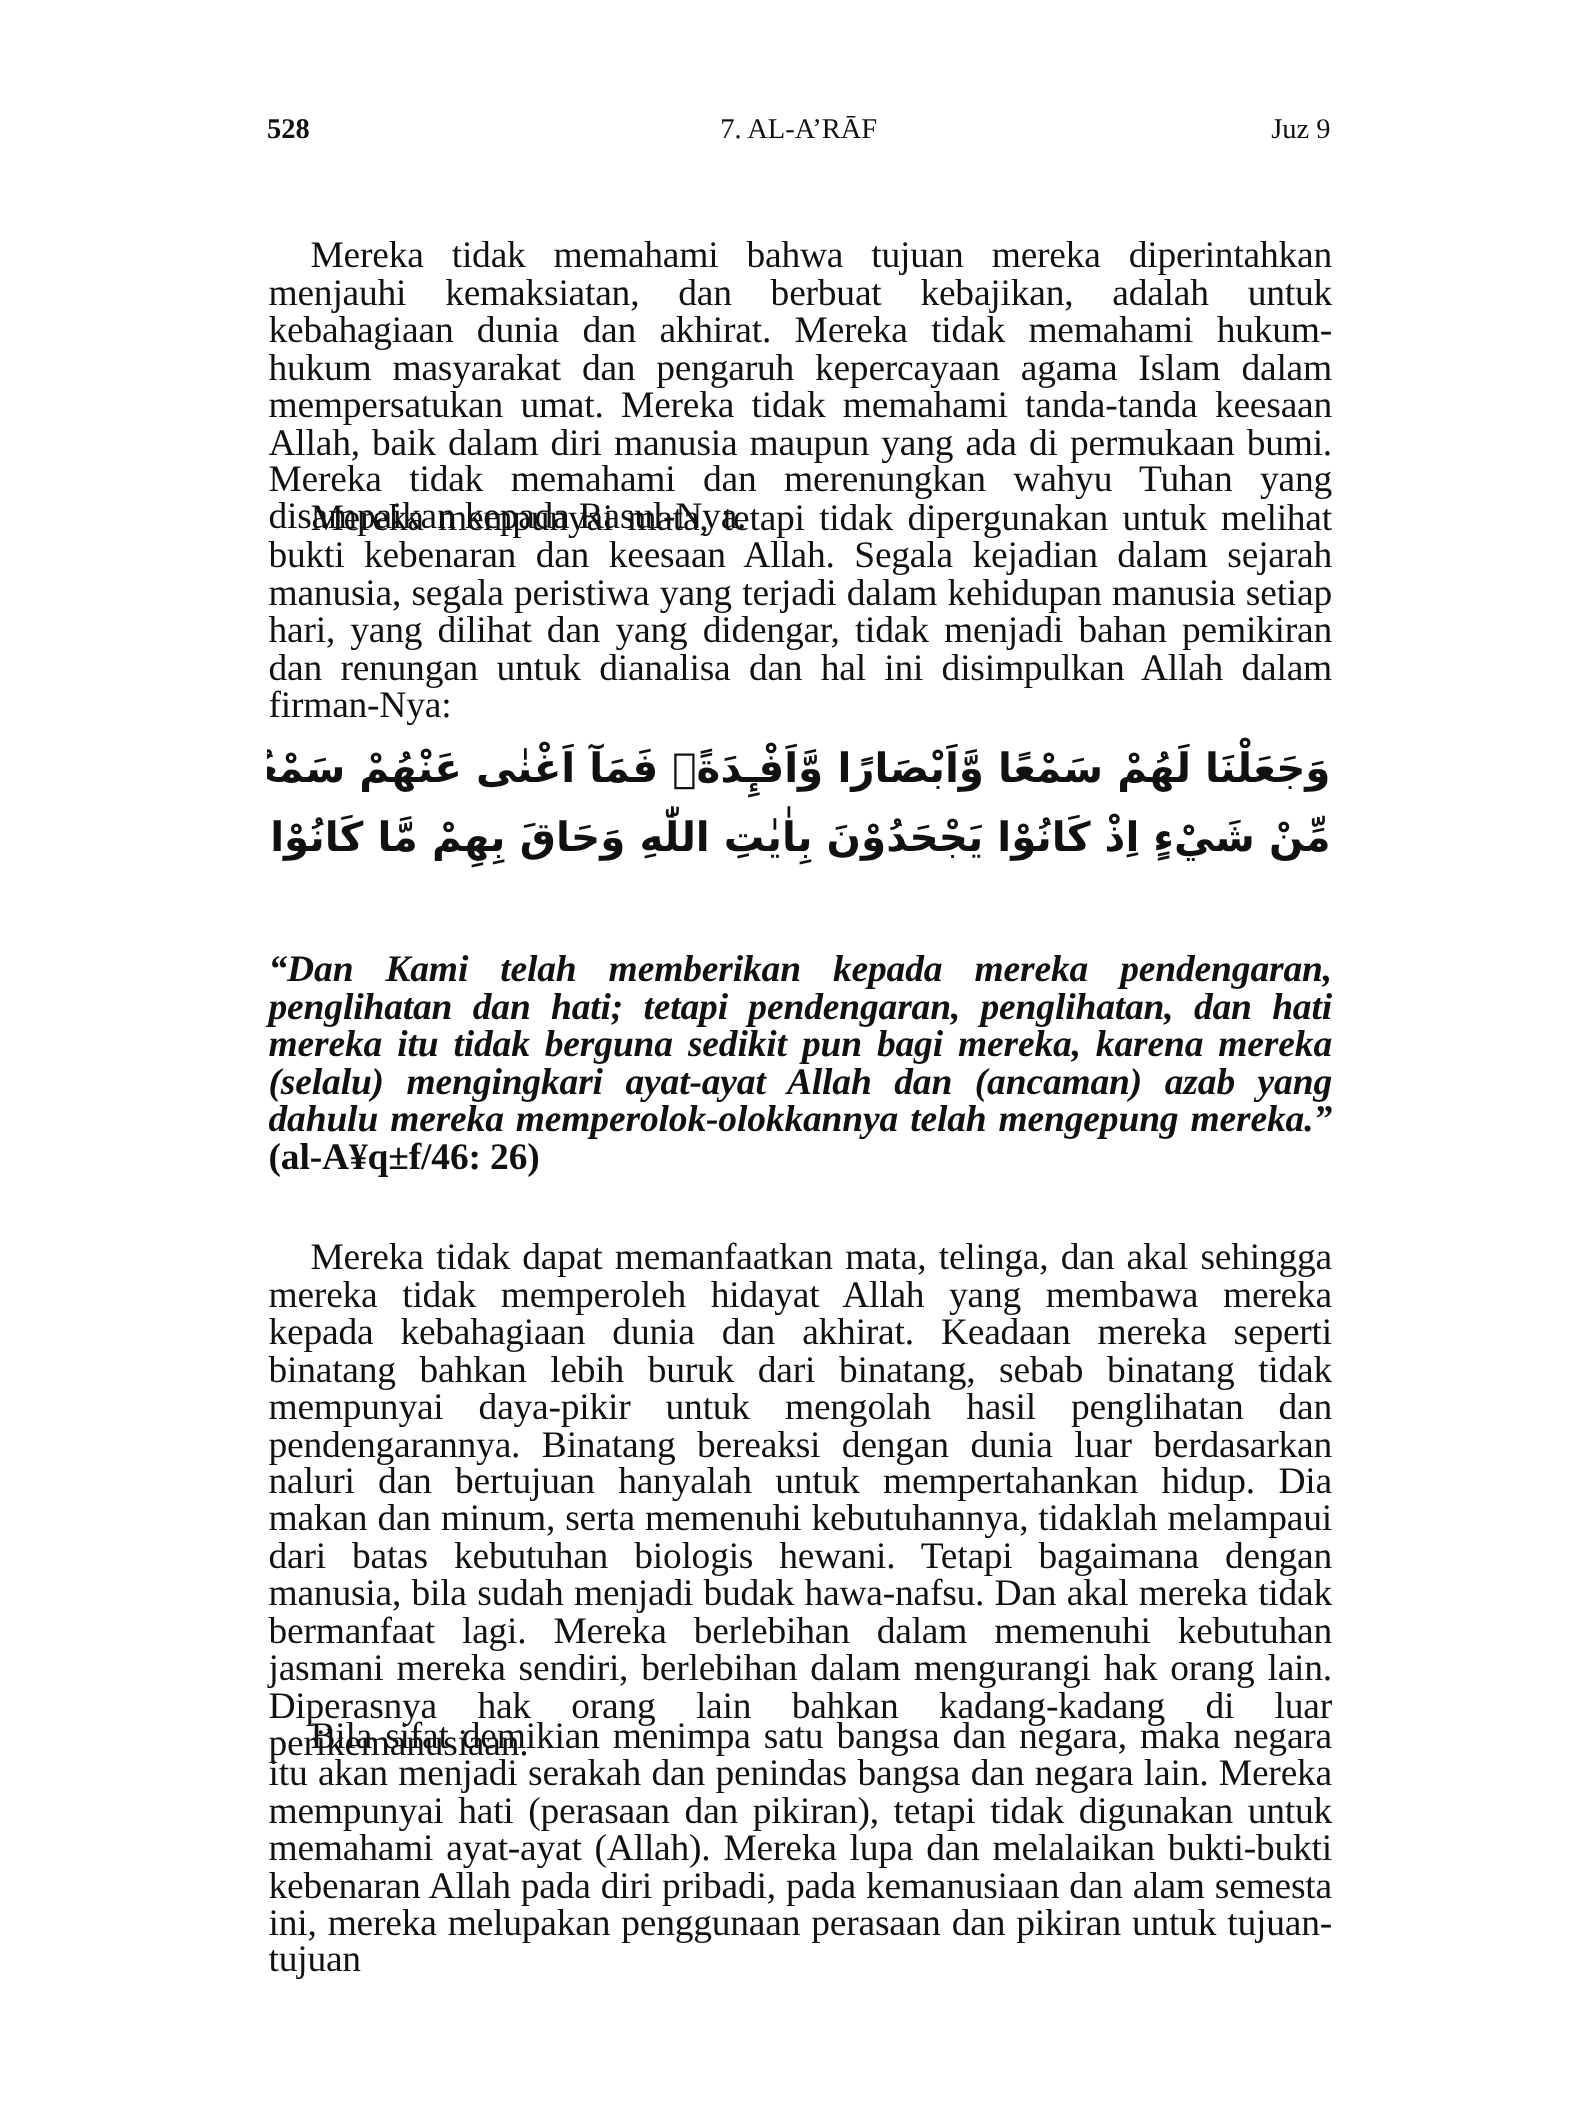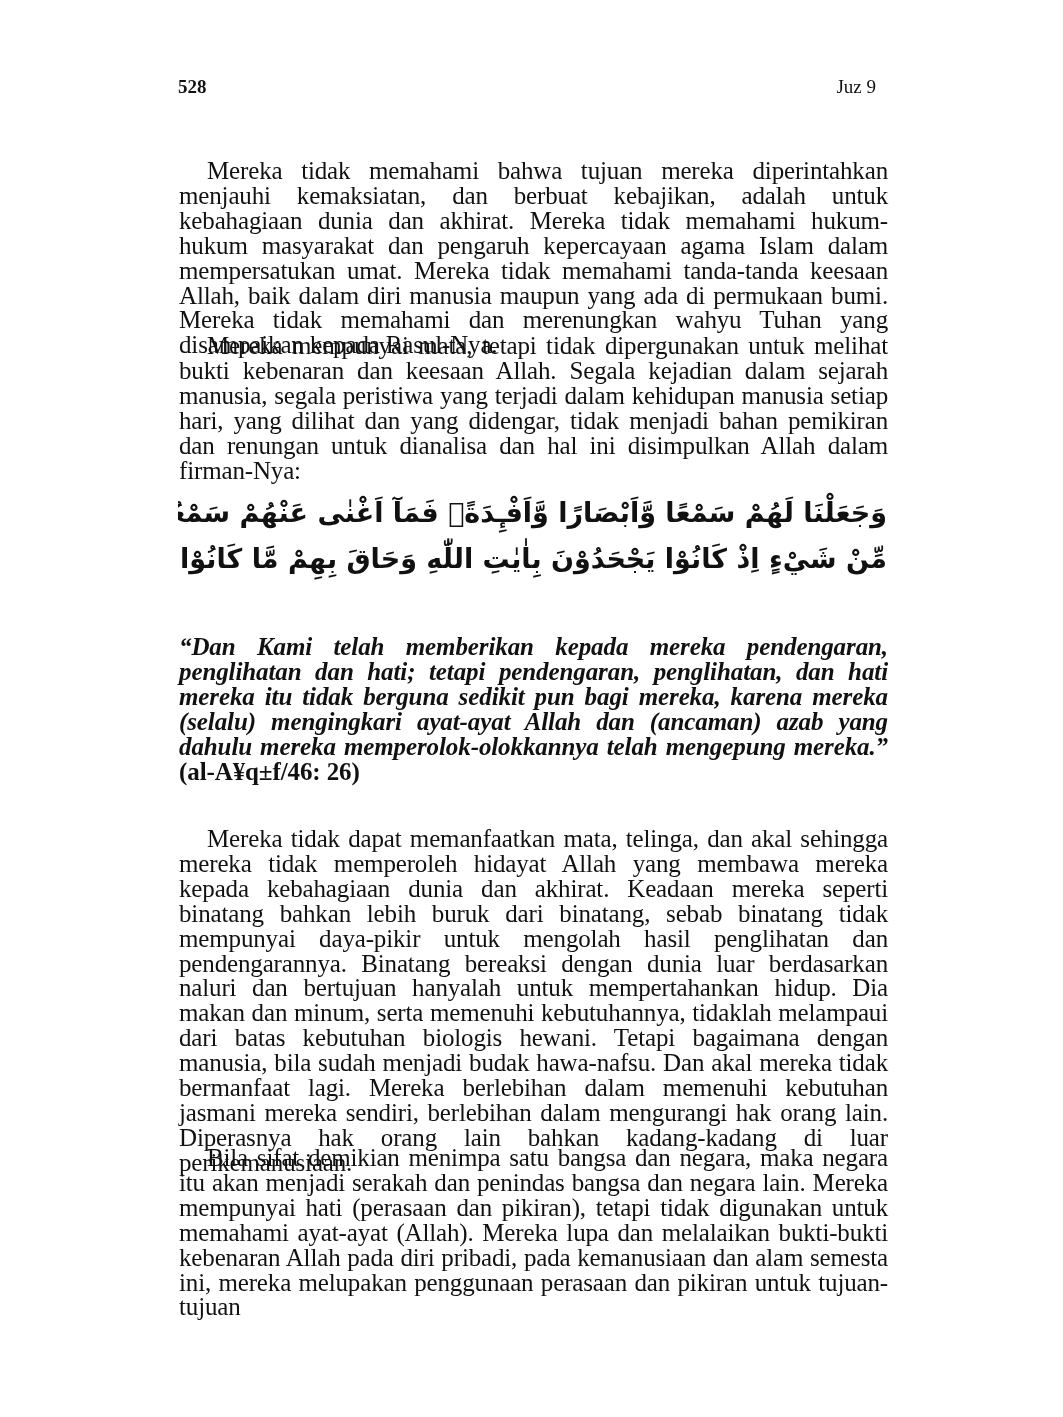--- a/index.html
+++ b/index.html
@@ -18,21 +18,21 @@
     .header {
       position: absolute;
       top: 76px;
       left: 178px;
       width: 709px;
       height: 26px;
       font-size: 19px;
     }
     .header .page-number { position: absolute; left: 0; top: 0; font-weight: bold; }
     .header .chapter-title { position: absolute; left: 0; right: 0; top: 0; text-align: center; }
-    .header .juz { position: absolute; right: 11px; top: 0; }
+    .header .juz { position: absolute; right: 0; top: 0; }
 
     .para {
       position: absolute;
       left: 178px;
       width: 709px;
       font-size: 25px;
       line-height: 24.9px;
       text-align: justify;
       margin: 1px;
       letter-spacing: -0.15px;
@@ -64,20 +64,21 @@
       display: block;
       white-space: nowrap;
       overflow: hidden;
     }
   </style>
 </head>
 <body>
 
 <div class="header">
   <span class="page-number">528</span>
+  <span class="chapter-title">7. AL-A’RĀF</span>
   <span class="juz">Juz 9</span>
 </div>
 
 <p class="para" id="p1"><span class="indent"></span><span>Mereka tidak memahami bahwa tujuan mereka diperintahkan menjauhi kemaksiatan, dan berbuat kebajikan, adalah untuk kebahagiaan dunia dan akhirat. Mereka tidak memahami hukum-hukum masyarakat dan pengaruh kepercayaan agama Islam dalam mempersatukan umat. Mereka tidak memahami tanda-tanda keesaan Allah, baik dalam diri manusia maupun yang ada di permukaan bumi. Mereka tidak memahami dan merenungkan wahyu Tuhan yang disampaikan kepada Rasul-Nya.</span></p>
 
 <p class="para" id="p2"><span class="indent"></span><span>Mereka mempunyai mata, tetapi tidak dipergunakan untuk melihat bukti kebenaran dan keesaan Allah. Segala kejadian dalam sejarah manusia, segala peristiwa yang terjadi dalam kehidupan manusia setiap hari, yang dilihat dan yang didengar, tidak menjadi bahan pemikiran dan renungan untuk dianalisa dan hal ini disimpulkan Allah dalam firman-Nya:</span></p>
 
 <div class="arabic-block">
   <span class="arabic-line">وَجَعَلْنَا لَهُمْ سَمْعًا وَّاَبْصَارًا وَّاَفْـِٕدَةًۖ فَمَآ اَغْنٰى عَنْهُمْ سَمْعُهُمْ وَلَآ اَبْصَارُهُمْ وَلَآ اَفْـِٕدَتُهُمْ</span>
   <span class="arabic-line"><span>مِّنْ شَيْءٍ اِذْ كَانُوْا يَجْحَدُوْنَ بِاٰيٰتِ اللّٰهِ وَحَاقَ بِهِمْ مَّا كَانُوْا بِهٖ يَسْتَهْزِءُوْنَ</span> </span>

